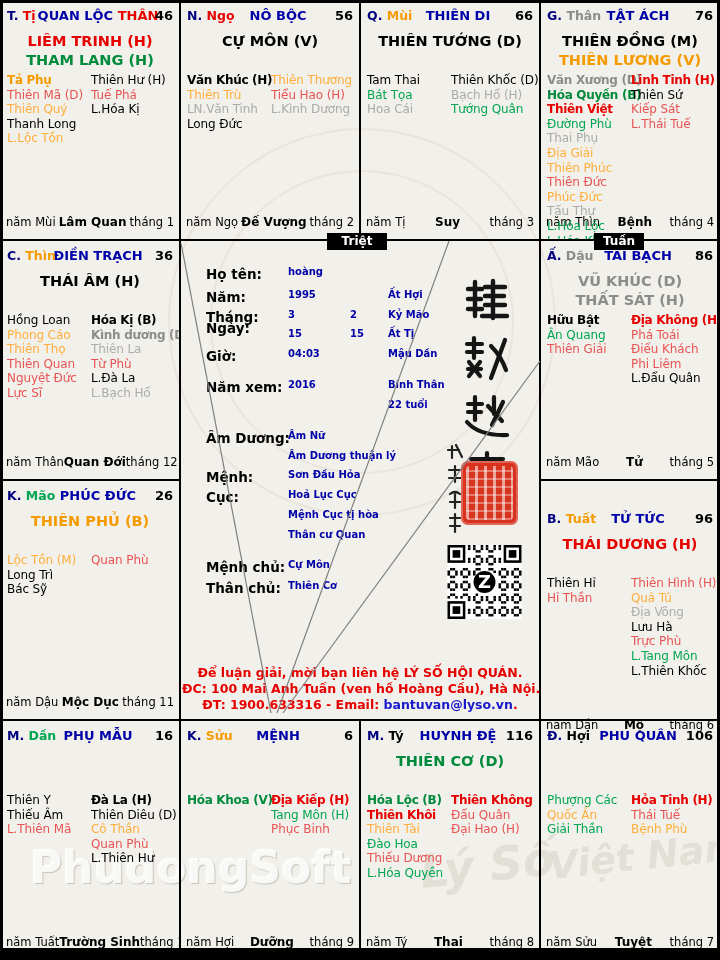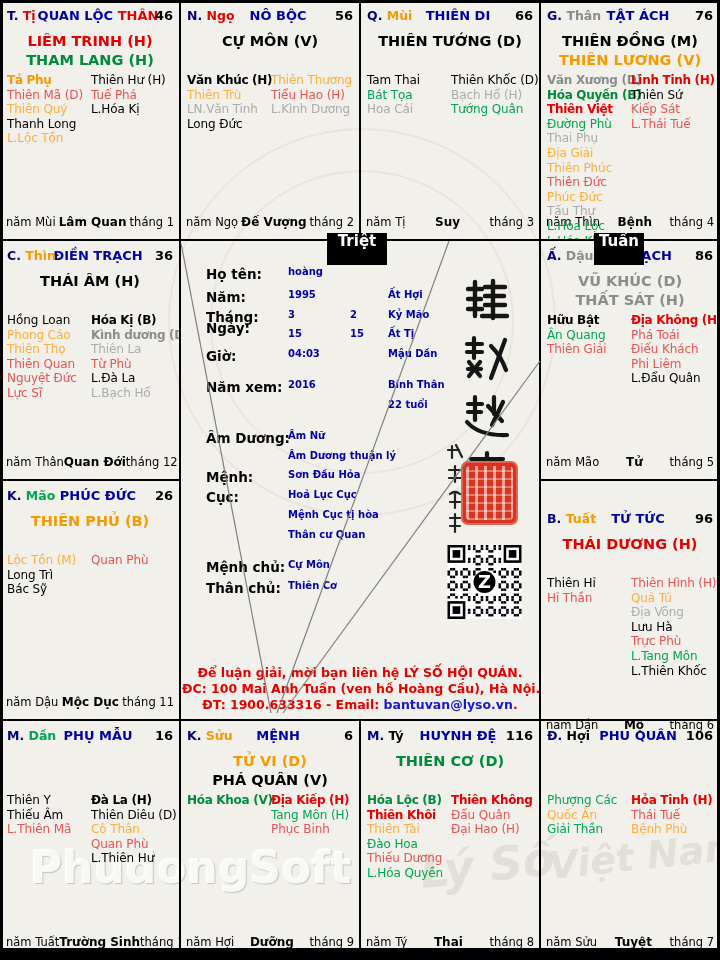--- a/index.html
+++ b/index.html
@@ -38,22 +38,22 @@
   #calligraphy{position:absolute;left:282px;top:34px;width:46px;z-index:1;}
   #calligraphy svg{display:block;margin:0 0 10px 0;}
   #seal{position:absolute;left:279px;top:219px;width:57px;height:64px;background:var(--seal);
         border-radius:7px;z-index:3;box-shadow:inset 0 0 0 2px rgba(255,255,255,.25);}
   #seal:before{content:"";position:absolute;inset:5px;border-radius:4px;
         background:repeating-linear-gradient(90deg,rgba(255,255,255,.55) 0 3px,transparent 3px 9px),
                    repeating-linear-gradient(0deg,rgba(255,255,255,.35) 0 2px,transparent 2px 8px);}
   #smallcol{position:absolute;left:265px;top:200px;z-index:2;}
   #qr{position:absolute;left:264px;top:303px;z-index:2;}
   
-  .badge{position:absolute;height:32px;background:var(--badge_bg);color:var(--badge_fg);
-         font-size:15px;font-weight:bold;text-align:center;line-height:17px;z-index:8;}
+  .badge{position:absolute;height:17px;background:var(--badge_bg);color:var(--badge_fg);
+         font-size:12px;font-weight:bold;text-align:center;line-height:17px;z-index:8;}
   #badge-triet{left:327px;top:233px;width:60px;}
   #badge-tuan{left:594px;top:233px;width:50px;}
   
   #diag{position:absolute;left:0;top:0;z-index:5;pointer-events:none;}
   
   .wm{position:absolute;z-index:0;white-space:nowrap;pointer-events:none;}
   .wm-emboss{color:rgba(255,255,255,.85);font-weight:bold;
              text-shadow:1px 1px 1px rgba(90,85,70,.28),-1px -1px 1px rgba(255,255,255,.7);}
   .wm-script{color:rgba(120,110,90,.13);font-style:italic;font-weight:bold;transform:rotate(-6deg);}
   .drum{position:absolute;border:2px solid rgba(140,125,95,.09);border-radius:50%;z-index:0;}
@@ -311,24 +311,20 @@
     </div>
   </div>
 
   <div class="cell" style="left: 180px; top: 720px;">
     <span class="hsb">
       <span class="hstem c-navy">K. </span>
       <span class="hbranch c-orange">Sửu</span>
     </span>
     <span class="hname"><span class="hname-t">MỆNH</span><span class="hextra"></span></span>
     <span class="hage">6</span>
-    <div class="mains">
-          <div class="c-orange b">TỬ VI (D)</div>
-          <div class="c-black b">PHÁ QUÂN (V)</div>
-        </div>
     <div class="mcol l">
           <div class="c-green b">Hóa Khoa (V)</div>
         </div>
     <div class="mcol r">
           <div class="c-red b">Địa Kiếp (H)</div>
           <div class="c-green2">Tang Môn (H)</div>
           <div class="c-red2">Phục Binh</div>
         </div>
     <div class="cfoot">
       <span class="nam">năm Hợi</span>

